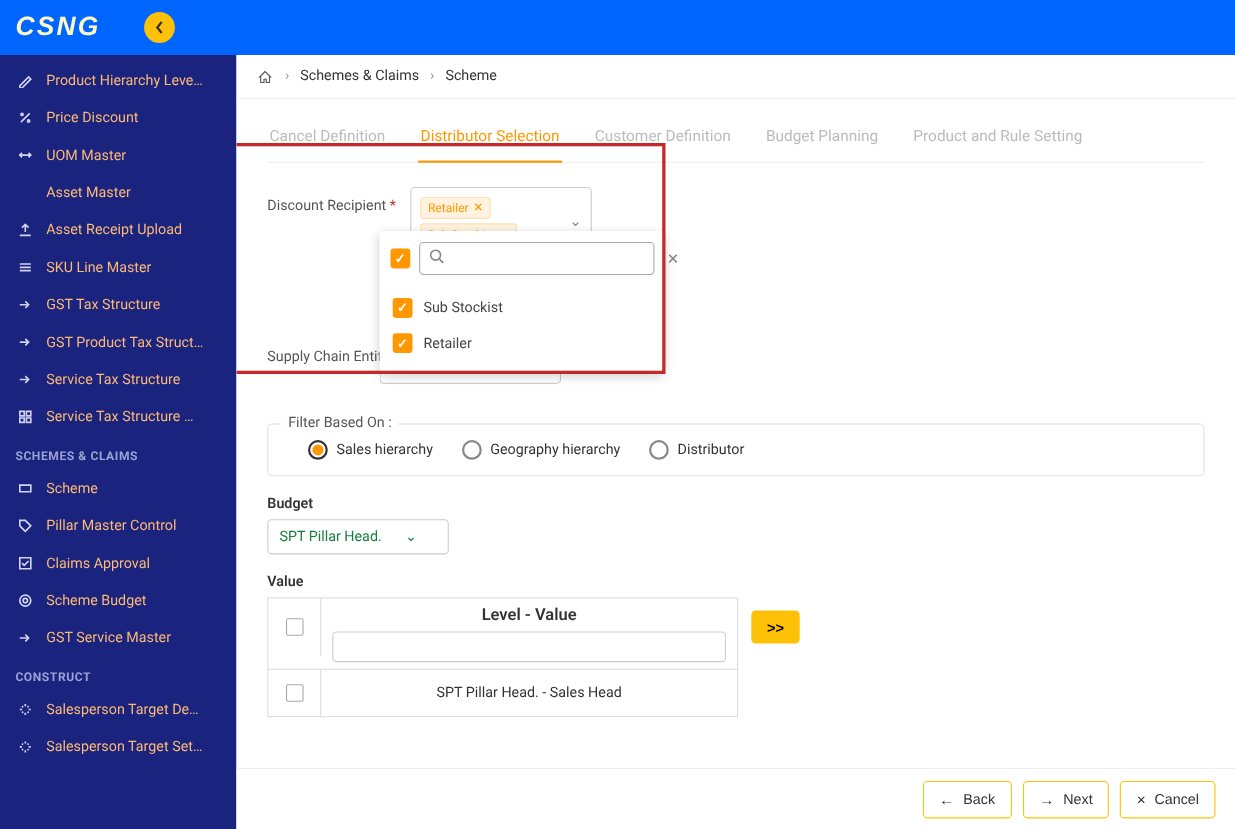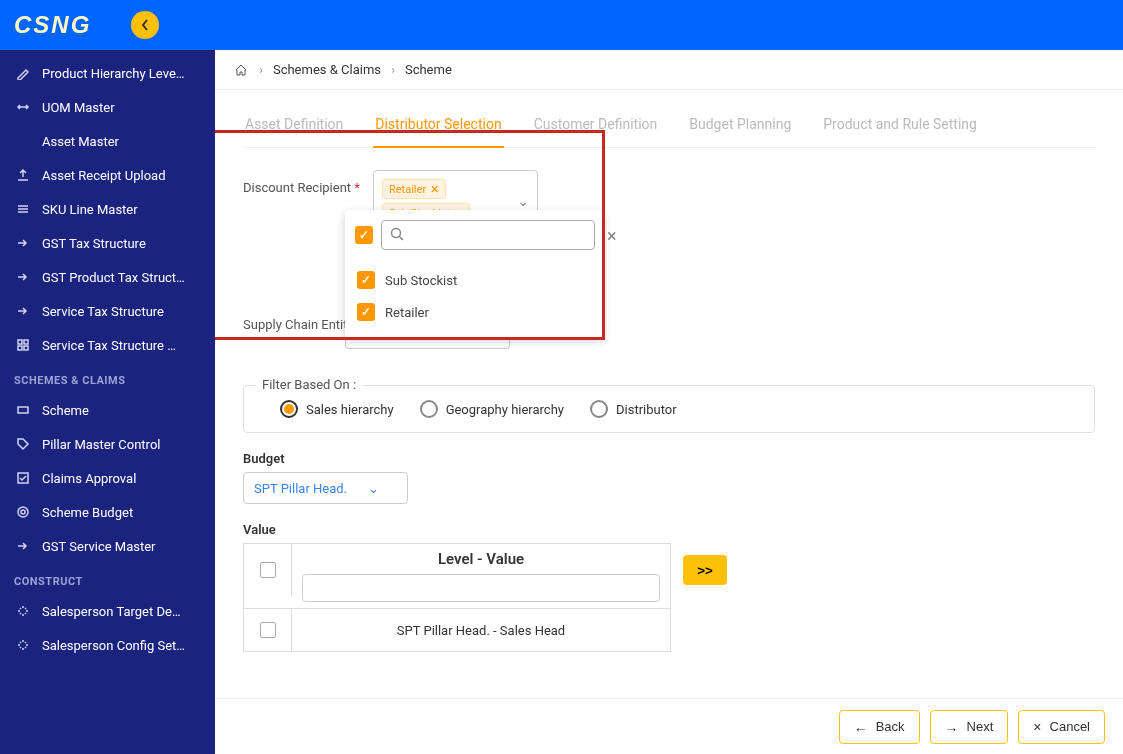--- a/index.html
+++ b/index.html
@@ -5,21 +5,21 @@
   * { box-sizing: border-box; margin: 0; padding: 0; }
   body { font-family: -apple-system, BlinkMacSystemFont, "Segoe UI", Roboto, Arial, sans-serif; font-size: 13px; color: #333; background: #fff; width: 1123px; height: 754px; overflow: hidden; position: relative; }
 
   .topbar { height: 50px; background: #0066ff; display: flex; align-items: center; padding: 0 14px; }
   .logo { color: #fef9c3; font-family: Arial, sans-serif; font-weight: 700; font-size: 24px; letter-spacing: 2px; font-style: italic; text-align: center; }
   .collapse-btn { width: 28px; height: 28px; border-radius: 50%; background: #ffc107; display: flex; align-items: center; justify-content: center; margin-left: 40px; cursor: pointer; }
   .collapse-btn svg { width: 8px; height: 12px; }
 
   .sidebar { position: absolute; top: 50px; left: 0; width: 215px; bottom: 0; background: #1a237e; overflow-y: auto; padding-top: 6px; }
   .sidebar::-webkit-scrollbar { width: 0; }
-  .side-item { display: flex; align-items: center; height: 34px; padding: 0 14px; color: #ffffff; font-size: 13px; cursor: pointer; white-space: nowrap; overflow: hidden; text-overflow: ellipsis; }
+  .side-item { display: flex; align-items: center; height: 34px; padding: 0 14px; color: #fdba74; font-size: 13px; cursor: pointer; white-space: nowrap; overflow: hidden; text-overflow: ellipsis; }
   .side-item .icon { width: 18px; height: 18px; margin-right: 10px; display: flex; align-items: center; justify-content: center; flex-shrink: 0; color: #d0d4f0; }
   .side-item .label { overflow: hidden; text-overflow: ellipsis; }
   .side-section { padding: 12px 14px 6px; color: #9ba3d4; font-size: 11px; font-weight: 700; letter-spacing: 0.5px; }
 
   .main { position: absolute; top: 50px; left: 215px; right: 0; bottom: 0; background: #fff; overflow-y: auto; }
   .breadcrumb { height: 40px; display: flex; align-items: center; padding: 0 18px; font-size: 13px; color: #333; border-bottom: 1px solid #eee; }
   .breadcrumb .sep { margin: 0 10px; color: #999; }
   .breadcrumb .home-icon { width: 16px; height: 16px; display: flex; align-items: center; justify-content: center; }
 
   .content { padding: 18px 28px 80px; position: relative; }
@@ -53,21 +53,21 @@
 
   .filter-group { border: 1px solid #e0e0e0; border-radius: 4px; padding: 14px 16px; margin-top: 20px; position: relative; text-align: center; }
   .filter-legend { position: absolute; top: -9px; left: 12px; background: #fff; padding: 0 6px; font-size: 13px; color: #555; }
   .radios { display: flex; gap: 26px; align-items: center; margin-left: 20px; }
   .radio { display: flex; align-items: center; gap: 8px; font-size: 13px; cursor: pointer; }
   .radio .circle { width: 18px; height: 18px; border: 2px solid #888; border-radius: 50%; display: flex; align-items: center; justify-content: center; }
   .radio.selected .circle { border-color: #333; }
   .radio.selected .circle::after { content: ""; width: 10px; height: 10px; border-radius: 50%; background: #ff9800; }
 
   .field-label { font-size: 13px; font-weight: 600; color: #333; margin: 18px 0 6px; }
-  .select-box { width: 165px; height: 32px; border: 1px solid #ccc; border-radius: 4px; padding: 0 28px 0 10px; font-size: 13px; color: #3b82f6; background: #fff; display: flex; align-items: center; justify-content: space-between; cursor: pointer; }
+  .select-box { width: 165px; height: 32px; border: 1px solid #ccc; border-radius: 4px; padding: 0 28px 0 10px; font-size: 13px; color: #15803d; background: #fff; display: flex; align-items: center; justify-content: space-between; cursor: pointer; }
 
   .value-table { display: flex; align-items: flex-start; gap: 12px; margin-top: 6px; }
   .value-grid { border: 1px solid #ddd; width: 428px; }
   .value-head { display: flex; border-bottom: 1px solid #ddd; }
   .value-head .cb-cell { width: 48px; height: 52px; display: flex; align-items: center; justify-content: center; border-right: 1px solid #ddd; }
   .value-head .title-cell { flex: 1; display: flex; flex-direction: column; align-items: center; justify-content: center; gap: 6px; padding: 6px 10px; }
   .value-head .title-cell .hdr { font-size: 15px; font-weight: 600; }
   .value-head .title-cell input { width: 100%; height: 28px; border: 1px solid #ccc; border-radius: 4px; padding: 0 8px; }
   .value-row { display: flex; }
   .value-row .cb-cell { width: 48px; height: 42px; display: flex; align-items: center; justify-content: center; border-right: 1px solid #ddd; }
@@ -97,20 +97,28 @@
       <span class="icon">
         <svg width="14" height="14" viewBox="0 0 14 14" fill="none" stroke="currentColor" stroke-width="1.5">
           <path d="M2 12l8-8 2 2-8 8H2v-2z"></path>
         </svg>
       </span>
       <span class="label">Product Hierarchy Leve…</span>
     </div>
     <div class="side-item">
       <span class="icon">
         <svg width="14" height="14" viewBox="0 0 14 14" fill="none" stroke="currentColor" stroke-width="1.5">
+          <path d="M3 11L11 3M4 5a1 1 0 100-2 1 1 0 000 2zm6 6a1 1 0 100-2 1 1 0 000 2z"></path>
+        </svg>
+      </span>
+      <span class="label">Price Discount</span>
+    </div>
+    <div class="side-item">
+      <span class="icon">
+        <svg width="14" height="14" viewBox="0 0 14 14" fill="none" stroke="currentColor" stroke-width="1.5">
           <path d="M2 7h10M4 5l-2 2 2 2M10 5l2 2-2 2"></path>
         </svg>
       </span>
       <span class="label">UOM Master</span>
     </div>
     <div class="side-item">
       <span class="icon">
         <svg width="14" height="14" viewBox="0 0 14 14" fill="none" stroke="currentColor" stroke-width="1.5"></svg>
       </span>
       <span class="label">Asset Master</span>
@@ -212,40 +220,40 @@
         </svg>
       </span>
       <span class="label">Salesperson Target De…</span>
     </div>
     <div class="side-item">
       <span class="icon">
         <svg width="14" height="14" viewBox="0 0 14 14" fill="none" stroke="currentColor" stroke-width="1.5">
           <path d="M7 2v2M7 10v2M2 7h2M10 7h2M4 4l1 1M9 9l1 1M4 10l1-1M9 5l1-1"></path>
         </svg>
       </span>
-      <span class="label">Salesperson Config Set…</span>
+      <span class="label">Salesperson Target Set…</span>
     </div>
   </div>
 
 <div class="main">
   <div class="breadcrumb">
     <span class="home-icon">
       <svg width="14" height="14" viewBox="0 0 14 14">
           <path d="M7 2L2 7h1v5h3V9h2v3h3V7h1z" fill="none" stroke="#555" stroke-width="1"></path>
         </svg>
     </span>
     <span class="sep">›</span>
     <span>Schemes &amp; Claims</span>
     <span class="sep">›</span>
     <span>Scheme</span>
   </div>
 
   <div class="content">
     <div class="tabs" id="tabs">
-        <div class="tab">Asset Definition</div>
+        <div class="tab">Cancel Definition</div>
         <div class="tab active">Distributor Selection</div>
         <div class="tab">Customer Definition</div>
         <div class="tab">Budget Planning</div>
         <div class="tab">Product and Rule Setting</div>
       </div>
 
     <div class="form-row">
       <div class="form-label">
         <span>Discount Recipient</span> <span class="req">*</span>
       </div>

